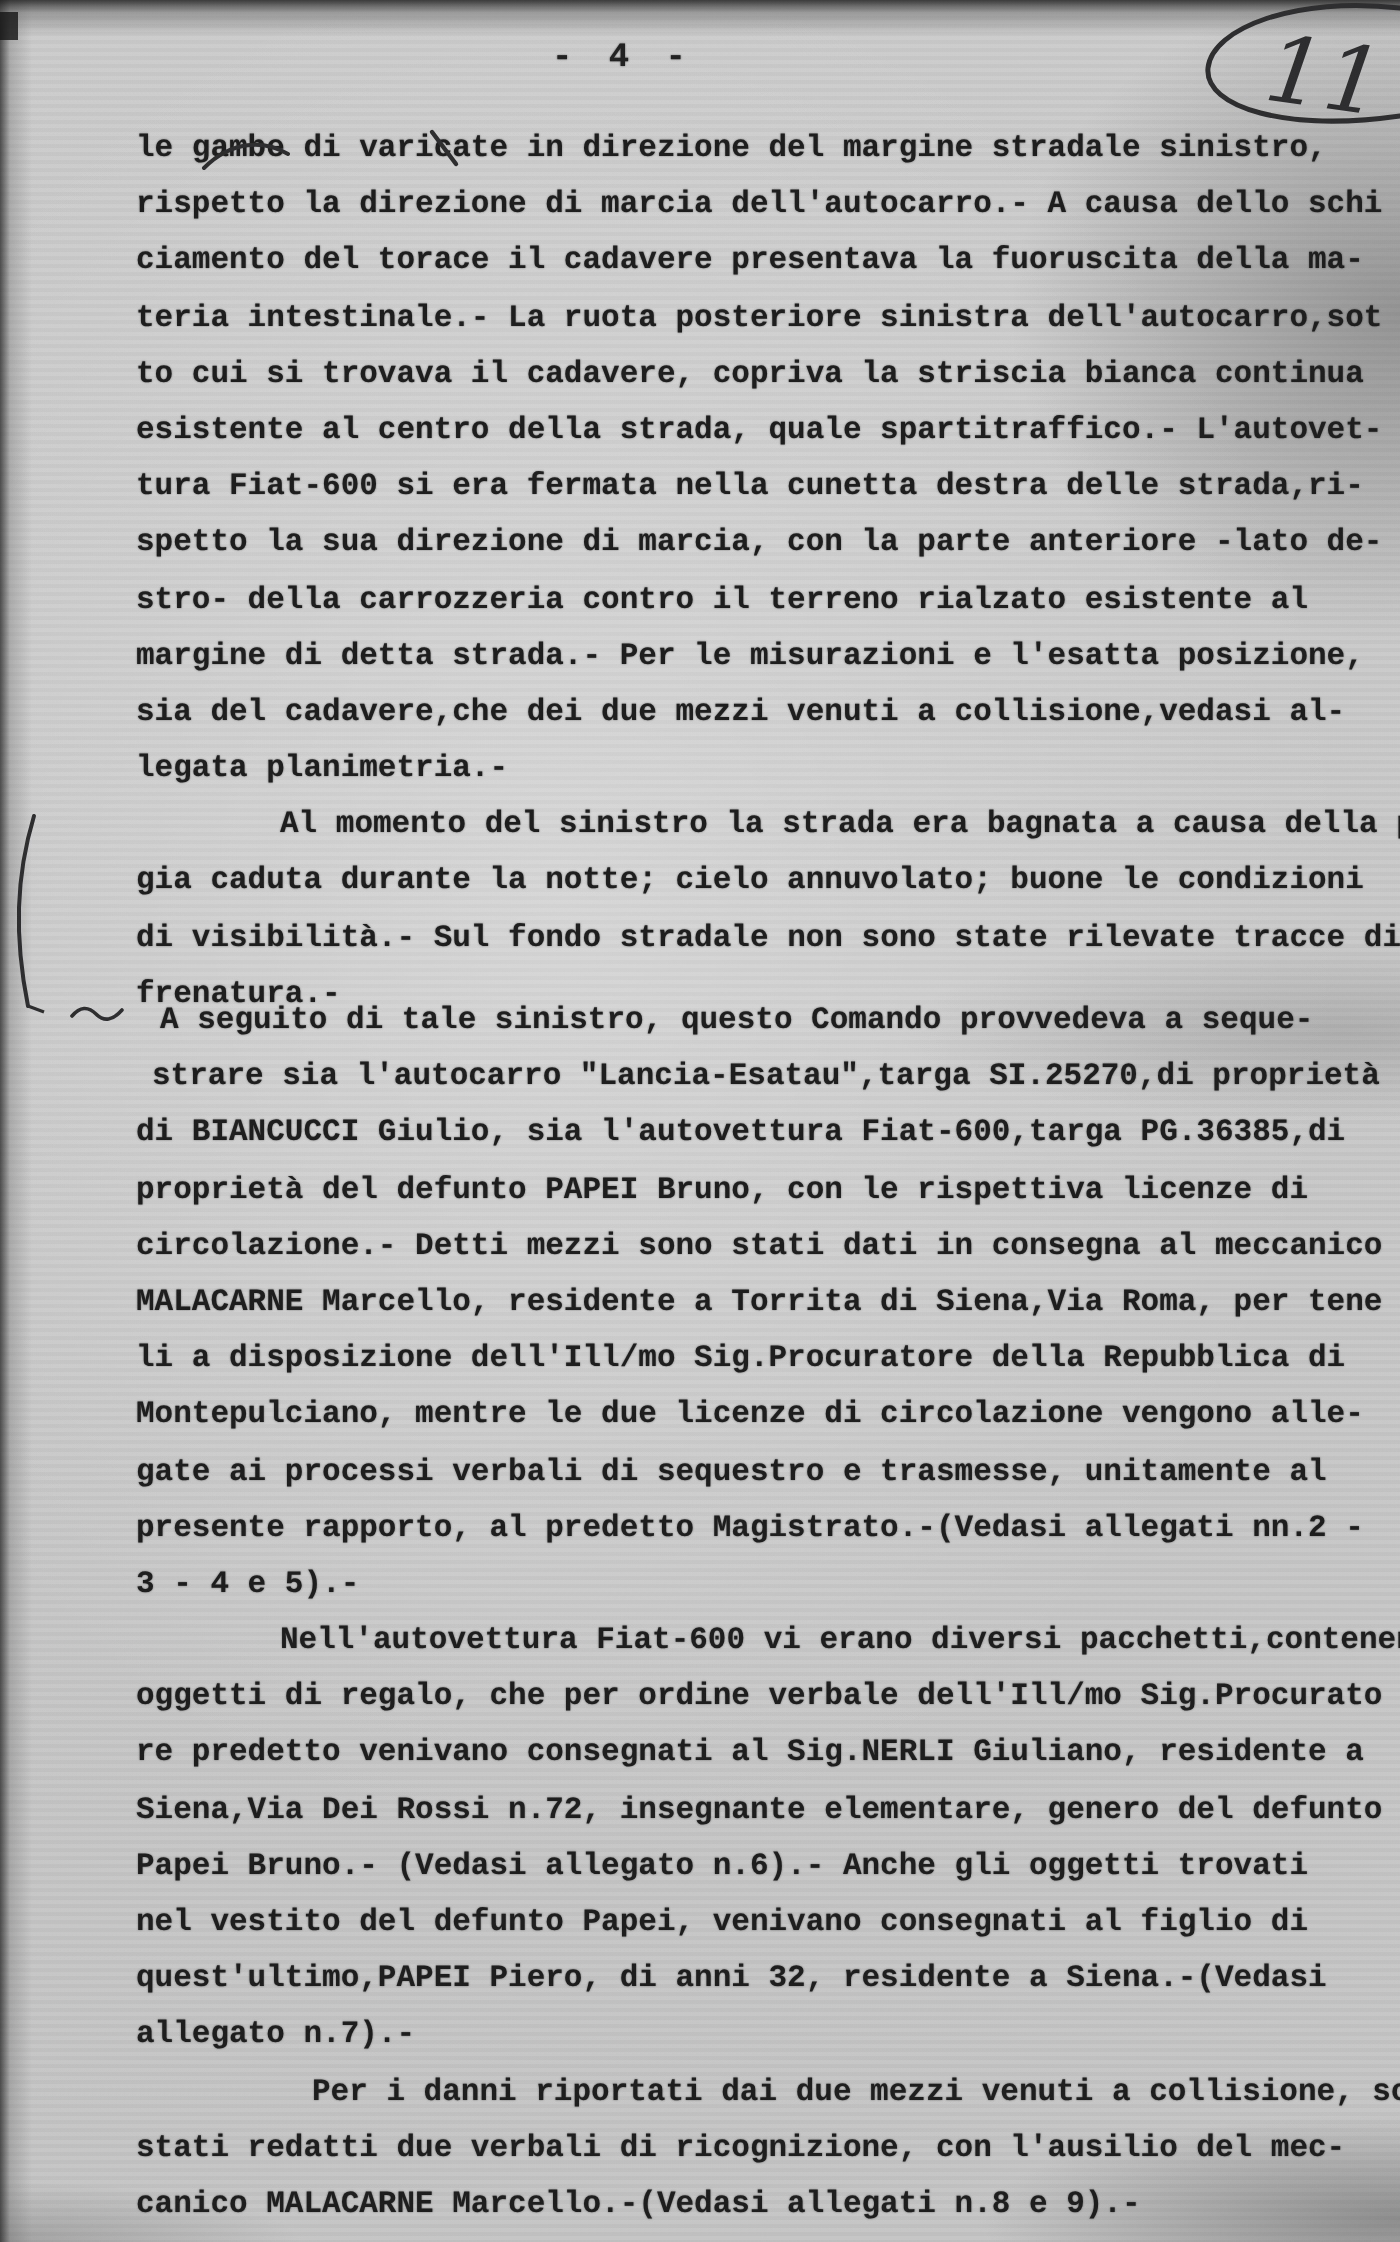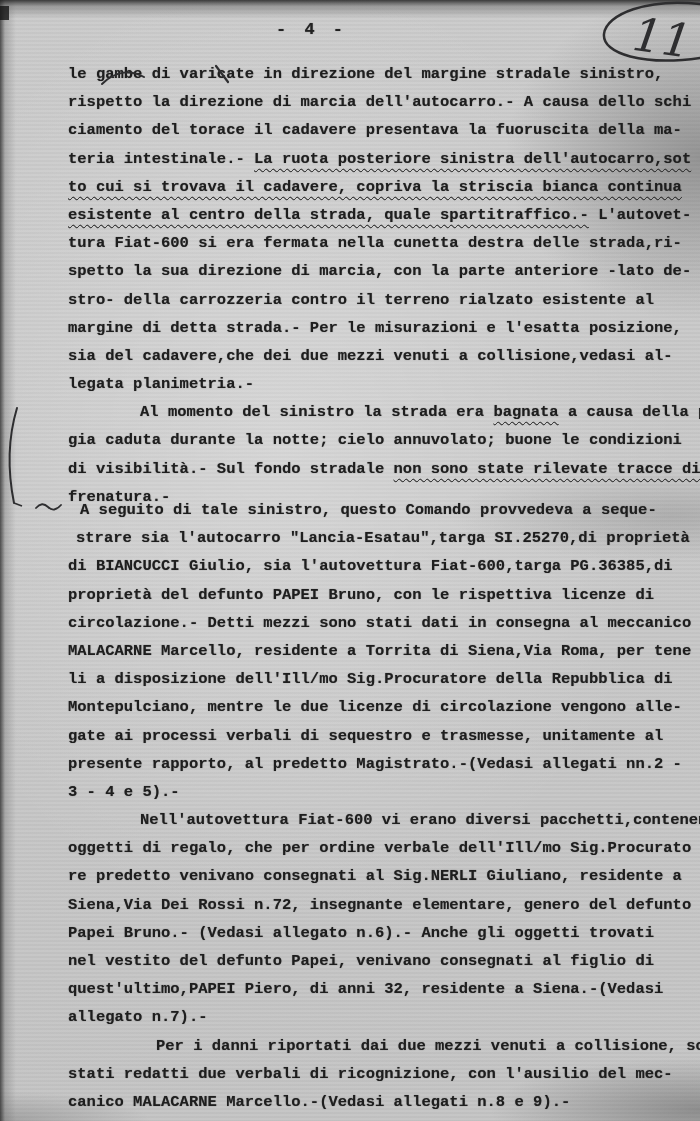--- a/index.html
+++ b/index.html
@@ -38,21 +38,20 @@
     font-size:15.5px;font-weight:bold;color:#1e1e1e;
     line-height:28.2px;white-space:pre;
     text-shadow:0 0 1px rgba(10,10,10,.5);
   }
   .line{height:28.2px;}
   .line.indent{padding-left:72px;}
   .line.indent-lg{padding-left:88px;}
   .line.indent-xs{padding-left:8px;}
   .line.overlap{margin-top:-15px;padding-left:12px;}
   .u{
-    text-decoration:underline;
     text-decoration-style:wavy;
     text-decoration-color:#2e2e2e;
     text-decoration-thickness:1px;
     text-underline-offset:5px;
   }
   svg.overlay{position:absolute;inset:0;pointer-events:none;}
   .corner-mark{
     position:absolute;left:0;top:6px;width:9px;height:14px;
     background:rgba(20,20,20,.8);
   }

